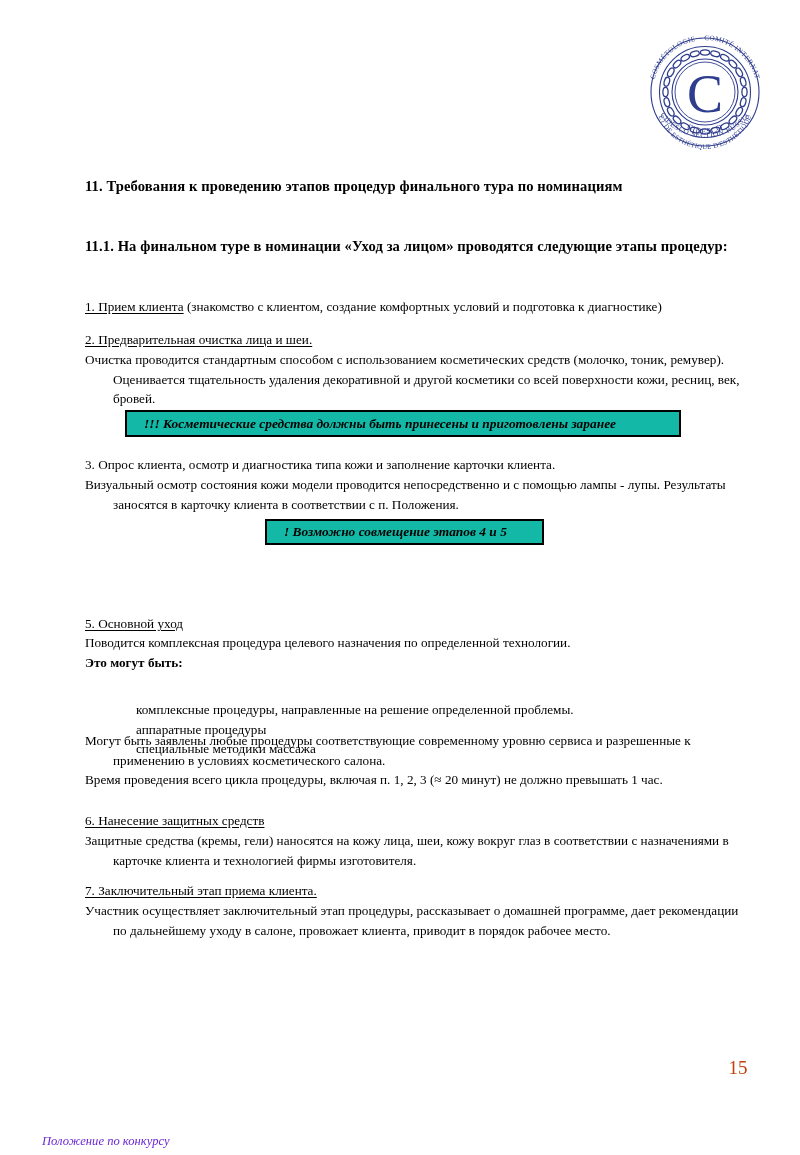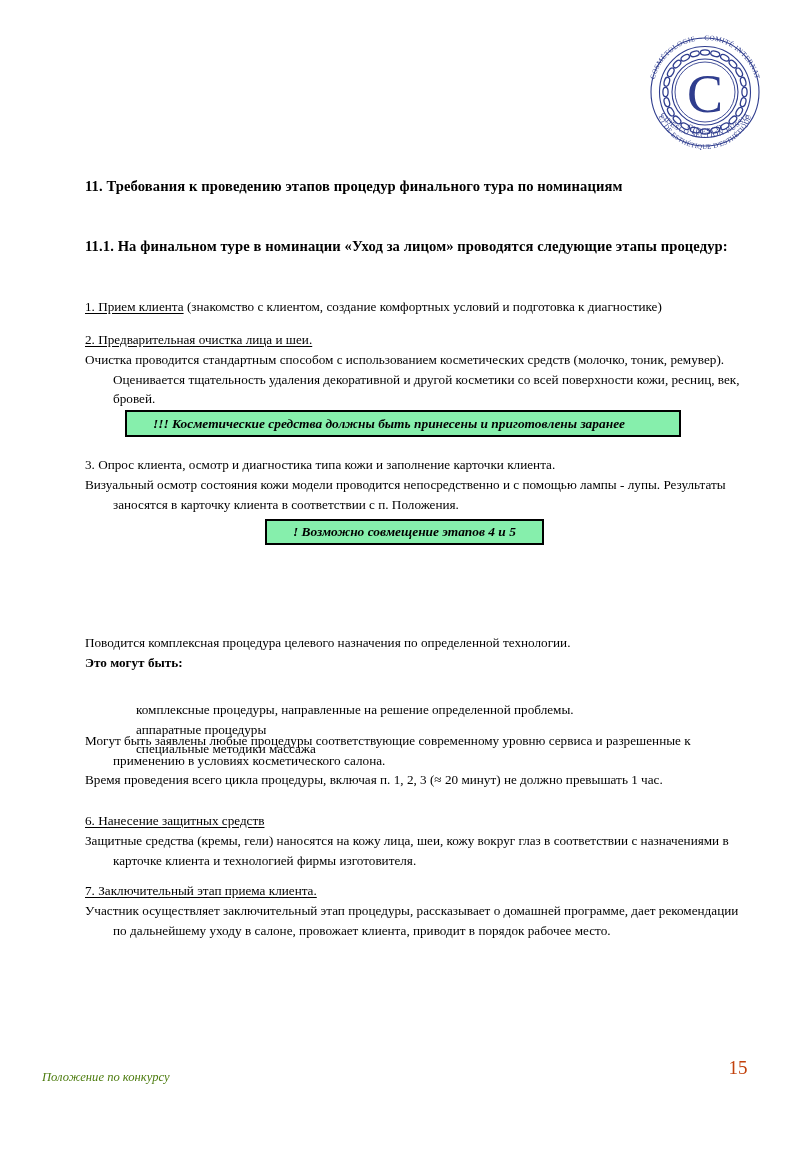--- a/index.html
+++ b/index.html
@@ -71,42 +71,42 @@
     font-size: 13.2px;
     line-height: 19.6px;
     margin-top: 28px;
   }
   .sub-list div { white-space: nowrap; }
 
   
   .callout {
     position: absolute;
     border: 2px solid #000000;
-    background: #86efac;
+    background: #14b8a6;
     font-style: italic;
     font-weight: bold;
     font-size: 13.4px;
     line-height: 20px;
     box-sizing: border-box;
     display: flex;
     align-items: center;
-    padding: 0 26px;
+    padding: 0 17px;
     white-space: nowrap;
   }
   #callout-1 { left: 125px; top: 410px; width: 556px; height: 27px; }
   #callout-2 { left: 265px; top: 519px; width: 279px; height: 26px; }
 
   
   .footer-note {
     position: absolute;
     left: 42px;
-    top: 1070px;
+    top: 1134px;
     font-style: italic;
     font-size: 12.6px;
-    color: #4d7c0f;
+    color: #6d28d9;
   }
   .page-number {
     position: absolute;
     left: 718px;
     top: 1057px;
     width: 40px;
     text-align: center;
     font-size: 19px;
     color: #c2410c;
   }
@@ -192,20 +192,23 @@
   <div class="block hang" style="top:350px;">Очистка проводится стандартным способом с использованием косметических средств (молочко, тоник, ремувер). Оценивается тщательность удаления декоративной  и другой косметики со всей поверхности кожи, ресниц, век, бровей.</div>
 
   <div class="callout" id="callout-1">!!!  Косметические средства должны быть принесены и приготовлены заранее</div>
 
   <div class="block" style="top:455px;">3. Опрос клиента, осмотр и диагностика типа кожи и заполнение карточки клиента.</div>
   <div class="block hang" style="top:475px;">Визуальный осмотр состояния кожи модели проводится непосредственно и с помощью лампы - лупы. Результаты заносятся в карточку клиента в соответствии с п.  Положения.</div>
 
   <div class="callout" id="callout-2">! Возможно совмещение этапов 4 и 5</div>
 
 
+  <div class="block" style="top:614px;">
+    <span class="u">5. Основной уход</span>
+  </div>
   <div class="block" style="top:633px;">Поводится комплексная процедура целевого назначения по определенной технологии.</div>
   <div class="block b" style="top:653px;">Это могут быть:</div>
 
   <div class="sub-list" style="top:672px;">
     <div>комплексные процедуры, направленные на решение определенной проблемы.</div>
     <div>аппаратные процедуры</div>
     <div>специальные методики массажа</div>
   </div>
 
   <div class="block hang" style="top:731px;">Могут быть заявлены любые процедуры соответствующие современному уровню сервиса и разрешенные к применению в условиях косметического салона.</div>

